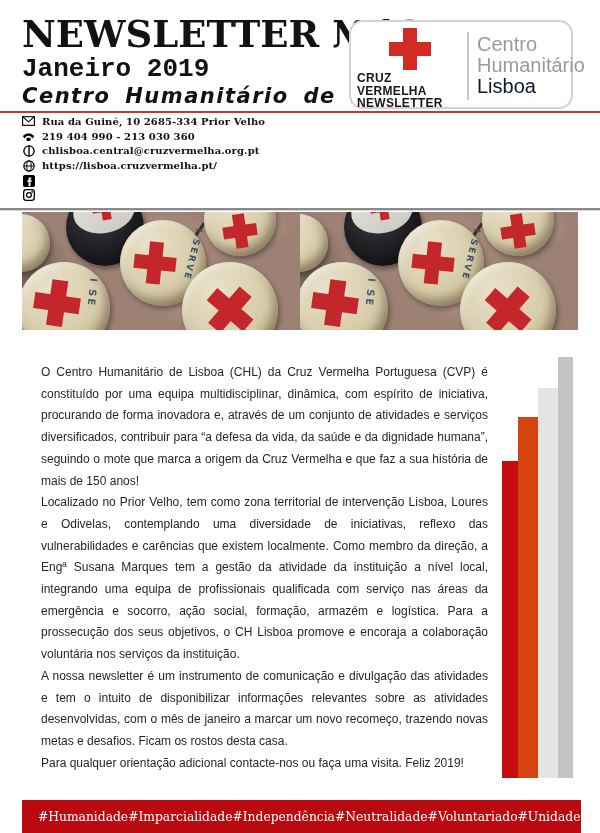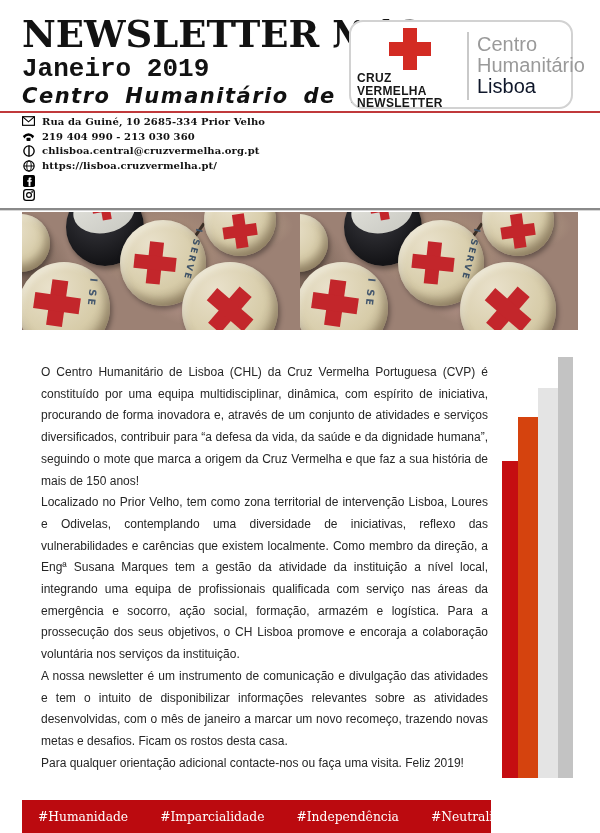--- a/index.html
+++ b/index.html
@@ -81,23 +81,23 @@
   .bodytext p{margin:0;}
 
   
   .bar{position:absolute;}
   .bar1{left:502px;top:461px;width:16px;height:317px;background:#c50d11;}
   .bar2{left:518px;top:417px;width:20px;height:361px;background:#d5430e;}
   .bar3{left:538px;top:388px;width:20px;height:390px;background:#e4e4e4;}
   .bar4{left:558px;top:357px;width:15px;height:421px;background:#c3c3c3;}
 
   
-  .footer{position:absolute;left:22px;top:800px;width:469px;height:33px;background:#bb0a0f;
+  .footer{position:absolute;left:22px;top:800px;width:559px;height:33px;background:#bb0a0f;
           display:flex;align-items:center;justify-content:space-between;
-          padding:0 16px;box-sizing:border-box;gap:32px;}
+          padding:0 16px;box-sizing:border-box;}
   .footer span{color:#fff;font-family:"DejaVu Serif",serif;font-size:12.3px;white-space:nowrap;}
 </style>
 </head>
 <body>
 
 <div class="page">
 
   <div class="hdr-title">NEWSLETTER №13</div>
   <div class="hdr-sub">Janeiro 2019</div>
   <div class="hdr-script">Centro Humanitário de Lisboa</div>

